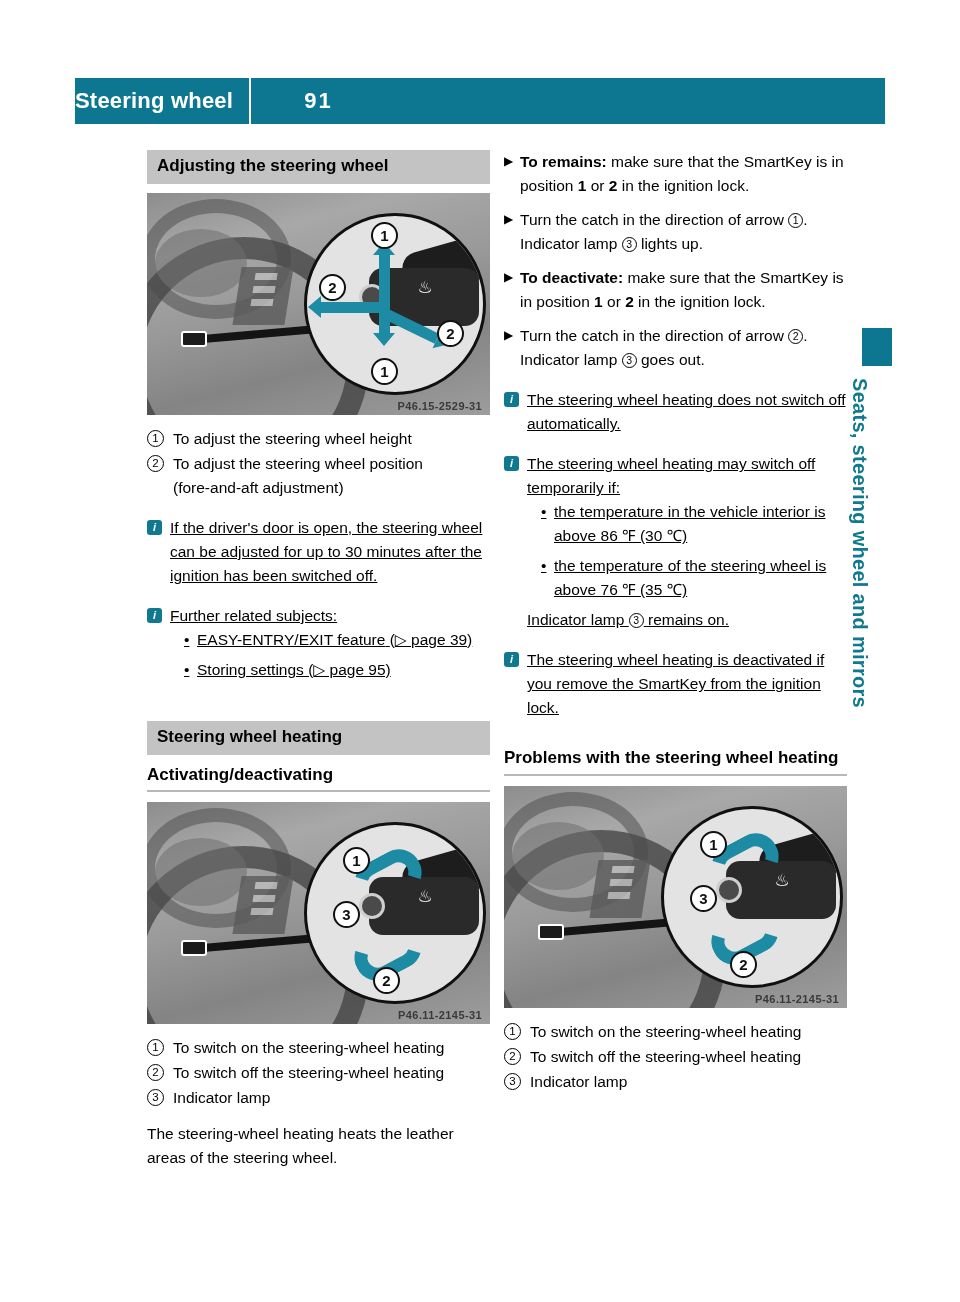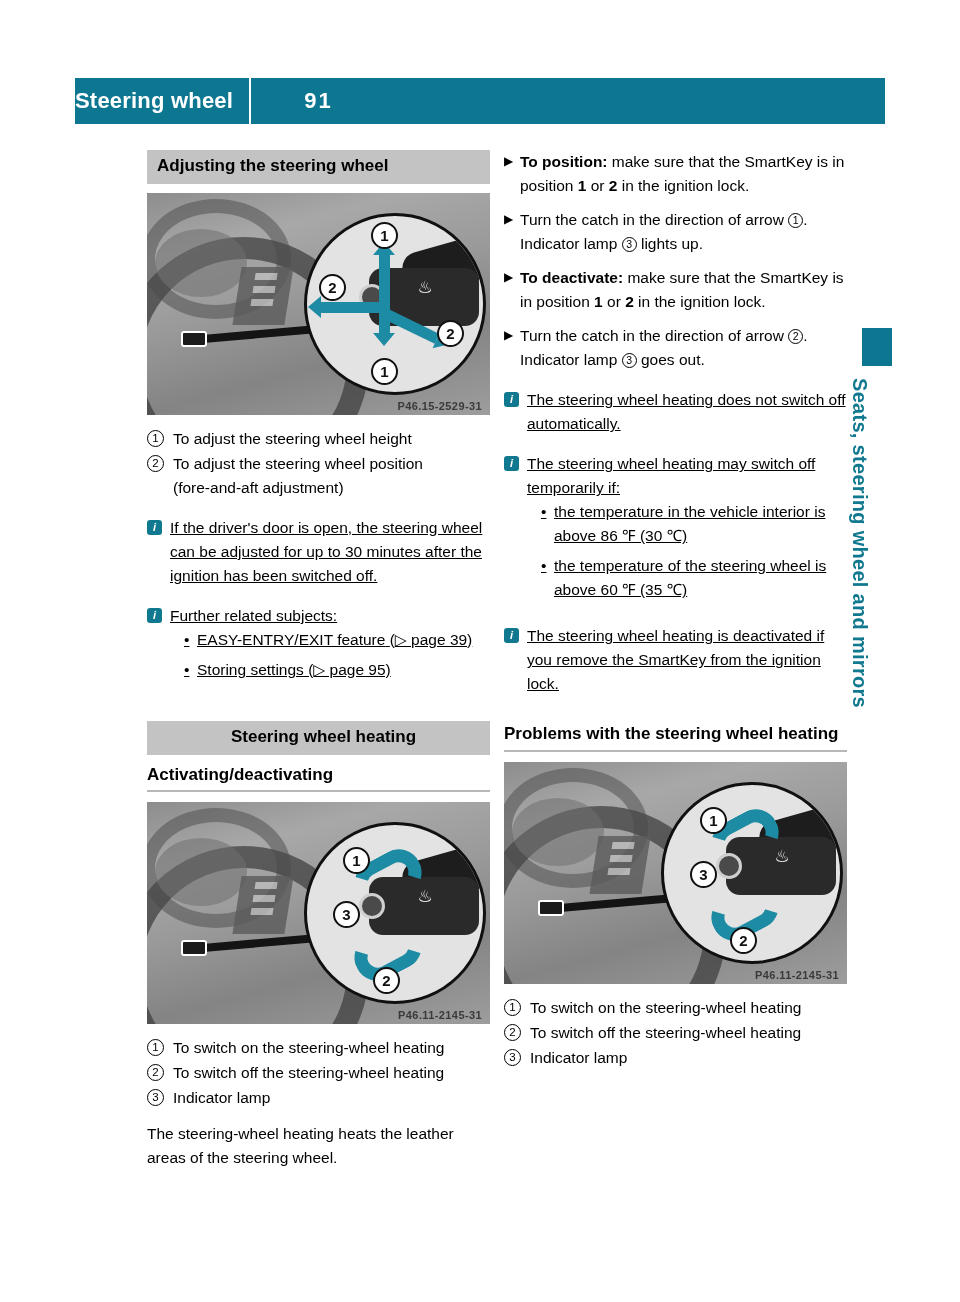--- a/index.html
+++ b/index.html
@@ -341,21 +341,21 @@
             </span>
           </span>
           <span class="sub-bullet">
             <span class="dot">•</span>
             <span>Storing settings (▷ page 95)</span>
           </span>
         </span>
       </span>
     </div>
 
-    <div class="band" style="margin-top:33px;text-align:center;">Steering wheel heating</div>
+    <div class="band" style="margin-top:33px;">Steering wheel heating</div>
     <div class="subhead">Activating/deactivating</div>
 
     <div class="figure">
       <div class="wheel-rim"></div>
       <div class="wheel-rim2"></div>
       <div class="cluster"></div>
       <div class="console">
           <b></b>
           <b></b>
           <b></b>
@@ -391,21 +391,21 @@
       </div>
     </div>
 
     <p class="body">The steering-wheel heating heats the leather areas of the steering wheel.</p>
   </div>
 
   <div class="col col-right">
 
     <div class="step">
       <span class="step-arrow">▶</span>
-      <span class="step-body"><b class="lbl">To position:</b><span> make sure that the SmartKey is in position </span><b>1</b><span> or </span><b>2</b><span> in the ignition lock.</span></span>
+      <span class="step-body"><b class="lbl">To remains:</b><span> make sure that the SmartKey is in position </span><b>1</b><span> or </span><b>2</b><span> in the ignition lock.</span></span>
     </div>
 
     <div class="step">
       <span class="step-arrow">▶</span>
       <span class="step-body"><span>Turn the catch in the direction of arrow </span><span class="inline-circ">1</span><span>.</span><br><span>Indicator lamp </span><span class="inline-circ">3</span><span> lights up.</span></span>
     </div>
 
     <div class="step">
       <span class="step-arrow">▶</span>
       <span class="step-body"><b class="lbl">To deactivate:</b><span> make sure that the SmartKey is in position </span><b>1</b><span> or </span><b>2</b><span> in the ignition lock.</span></span>
@@ -430,24 +430,25 @@
             <span class="dot">•</span>
             <span>
               <span>the temperature in the vehicle interior is</span>
               <span class="cont">above 86 ℉ (30 ℃)</span>
             </span>
           </span>
           <span class="sub-bullet">
             <span class="dot">•</span>
             <span>
               <span>the temperature of the steering wheel is</span>
-              <span class="cont">above 60 ℉ (35 ℃)</span>
+              <span class="cont">above 76 ℉ (35 ℃)</span>
             </span>
           </span>
         </span>
+        <span class="tail" style="display:block;"><span>Indicator lamp </span><span class="inline-circ">3</span><span> remains on.</span></span>
       </span>
     </div>
 
     <div class="note">
       <span class="note-icon">i</span>
       <span class="note-body">The steering wheel heating is deactivated if you remove the SmartKey from the ignition lock.</span>
     </div>
 
     <div class="subhead spaced">Problems with the steering wheel heating</div>
 

